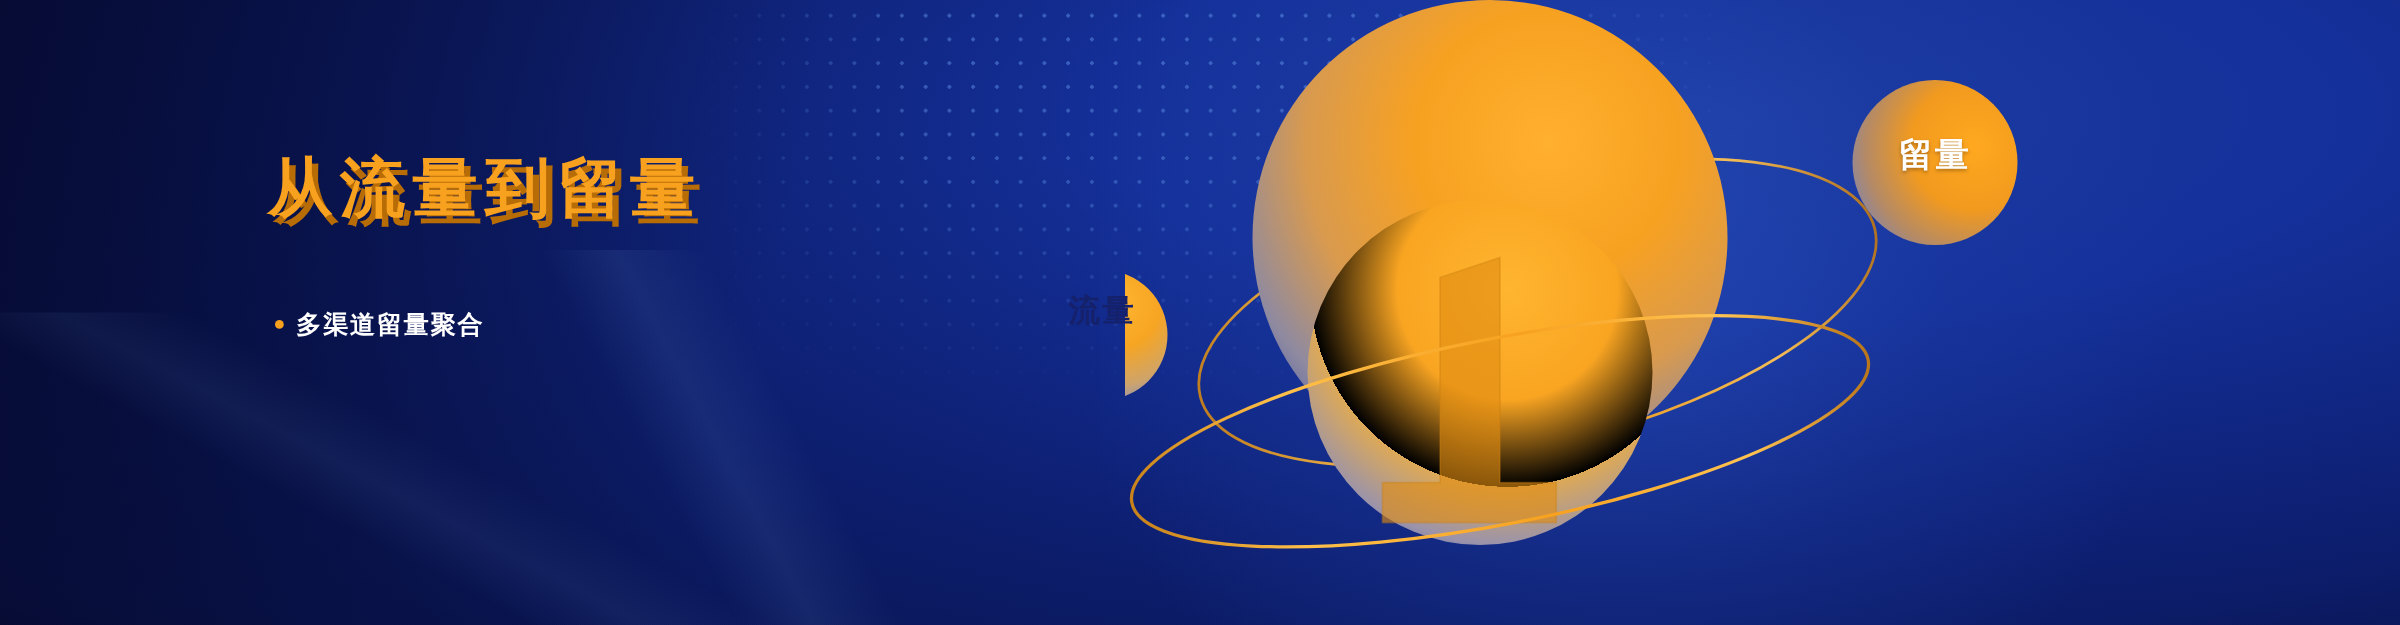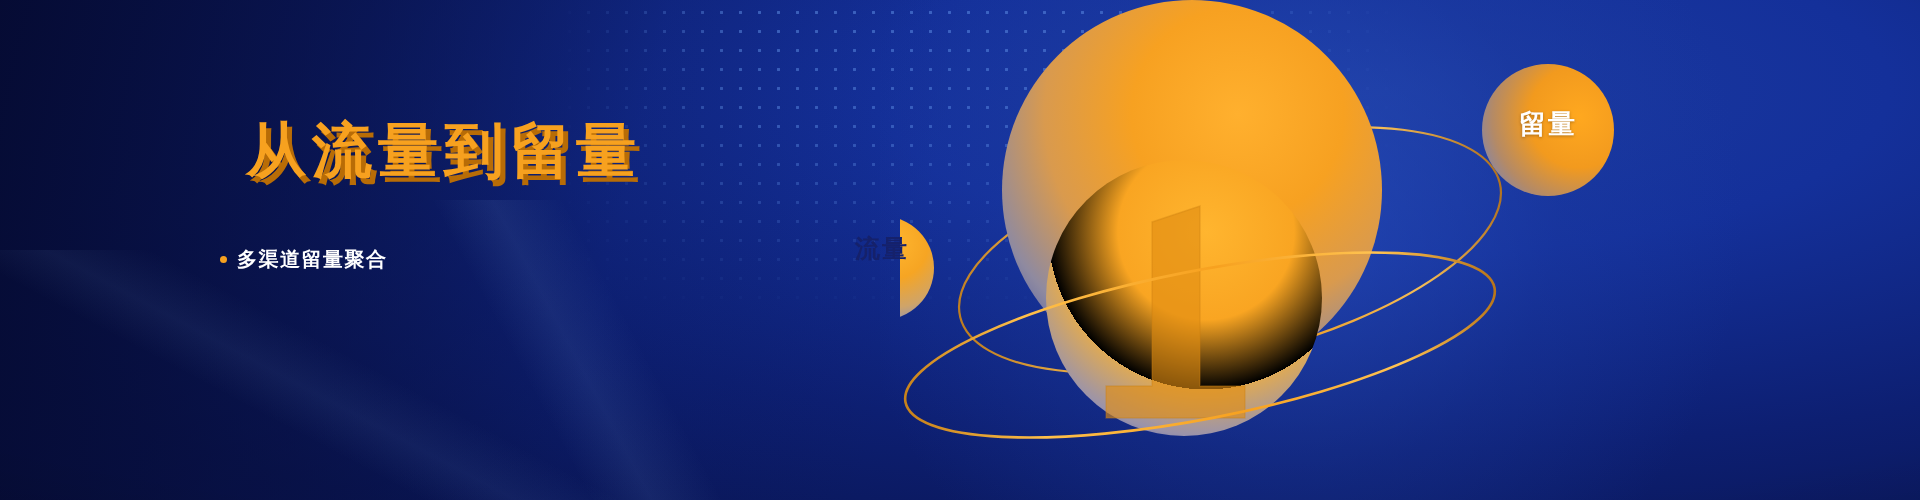--- a/index.html
+++ b/index.html
@@ -57,21 +57,21 @@
     pointer-events:none;
   }
 
   
   .copy{position:absolute;left:214px;top:108px;width:700px;}
   .headline{
     font-weight:700;letter-spacing:6px;white-space:nowrap;
     color:#f7a11f;
     font-family:"Liberation Sans","DejaVu Sans",sans-serif;
   }
-  .headline-1{font-size:60px;line-height:86px;text-shadow:5px 6px 0 #b86c06;margin-left:32px;}
+  .headline-1{font-size:52px;line-height:86px;text-shadow:5px 6px 0 #b86c06;}
   .headline-2{font-size:60px;line-height:74px;margin-top:4px;text-shadow:4px 5px 0 #b86c06;}
   .bullets{
     display:flex;align-items:center;gap:59px;margin-top:52px;margin-left:6px;
   }
   .bullet{display:flex;align-items:center;gap:10px;}
   .bullet-dot{
     width:7px;height:7px;border-radius:50%;background:#f7a11f;flex:0 0 auto;
   }
   .bullet-text{
     color:#ffffff;font-size:20px;font-weight:700;letter-spacing:1.5px;white-space:nowrap;

